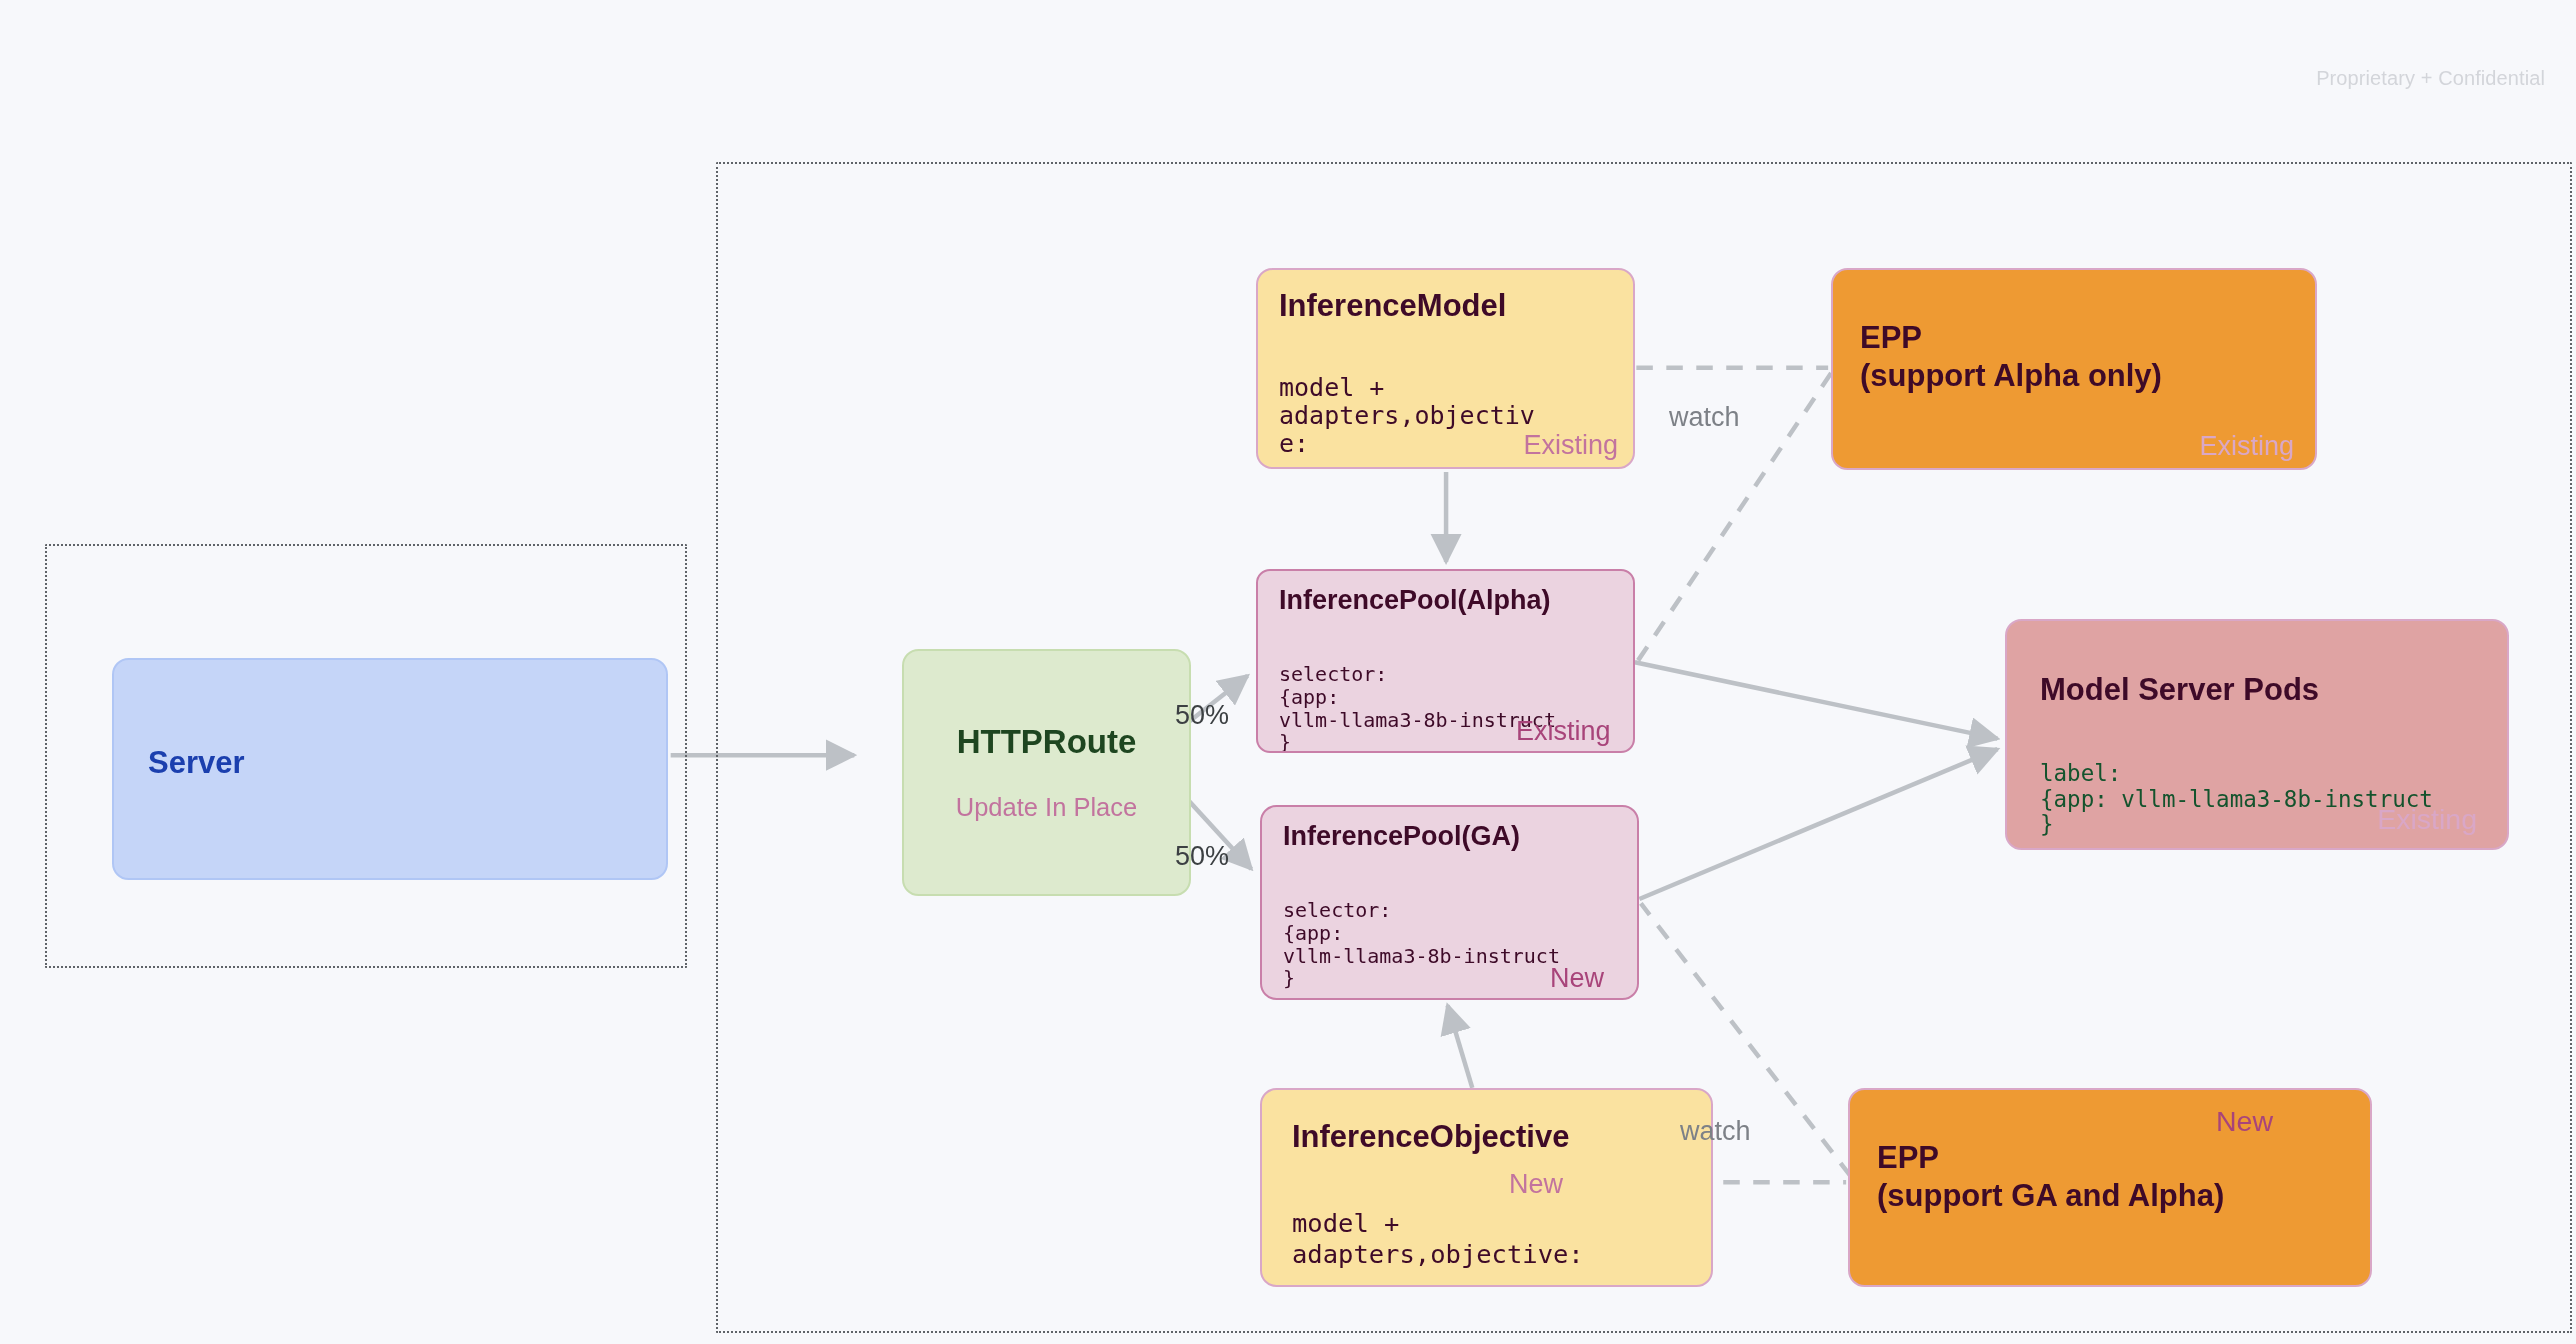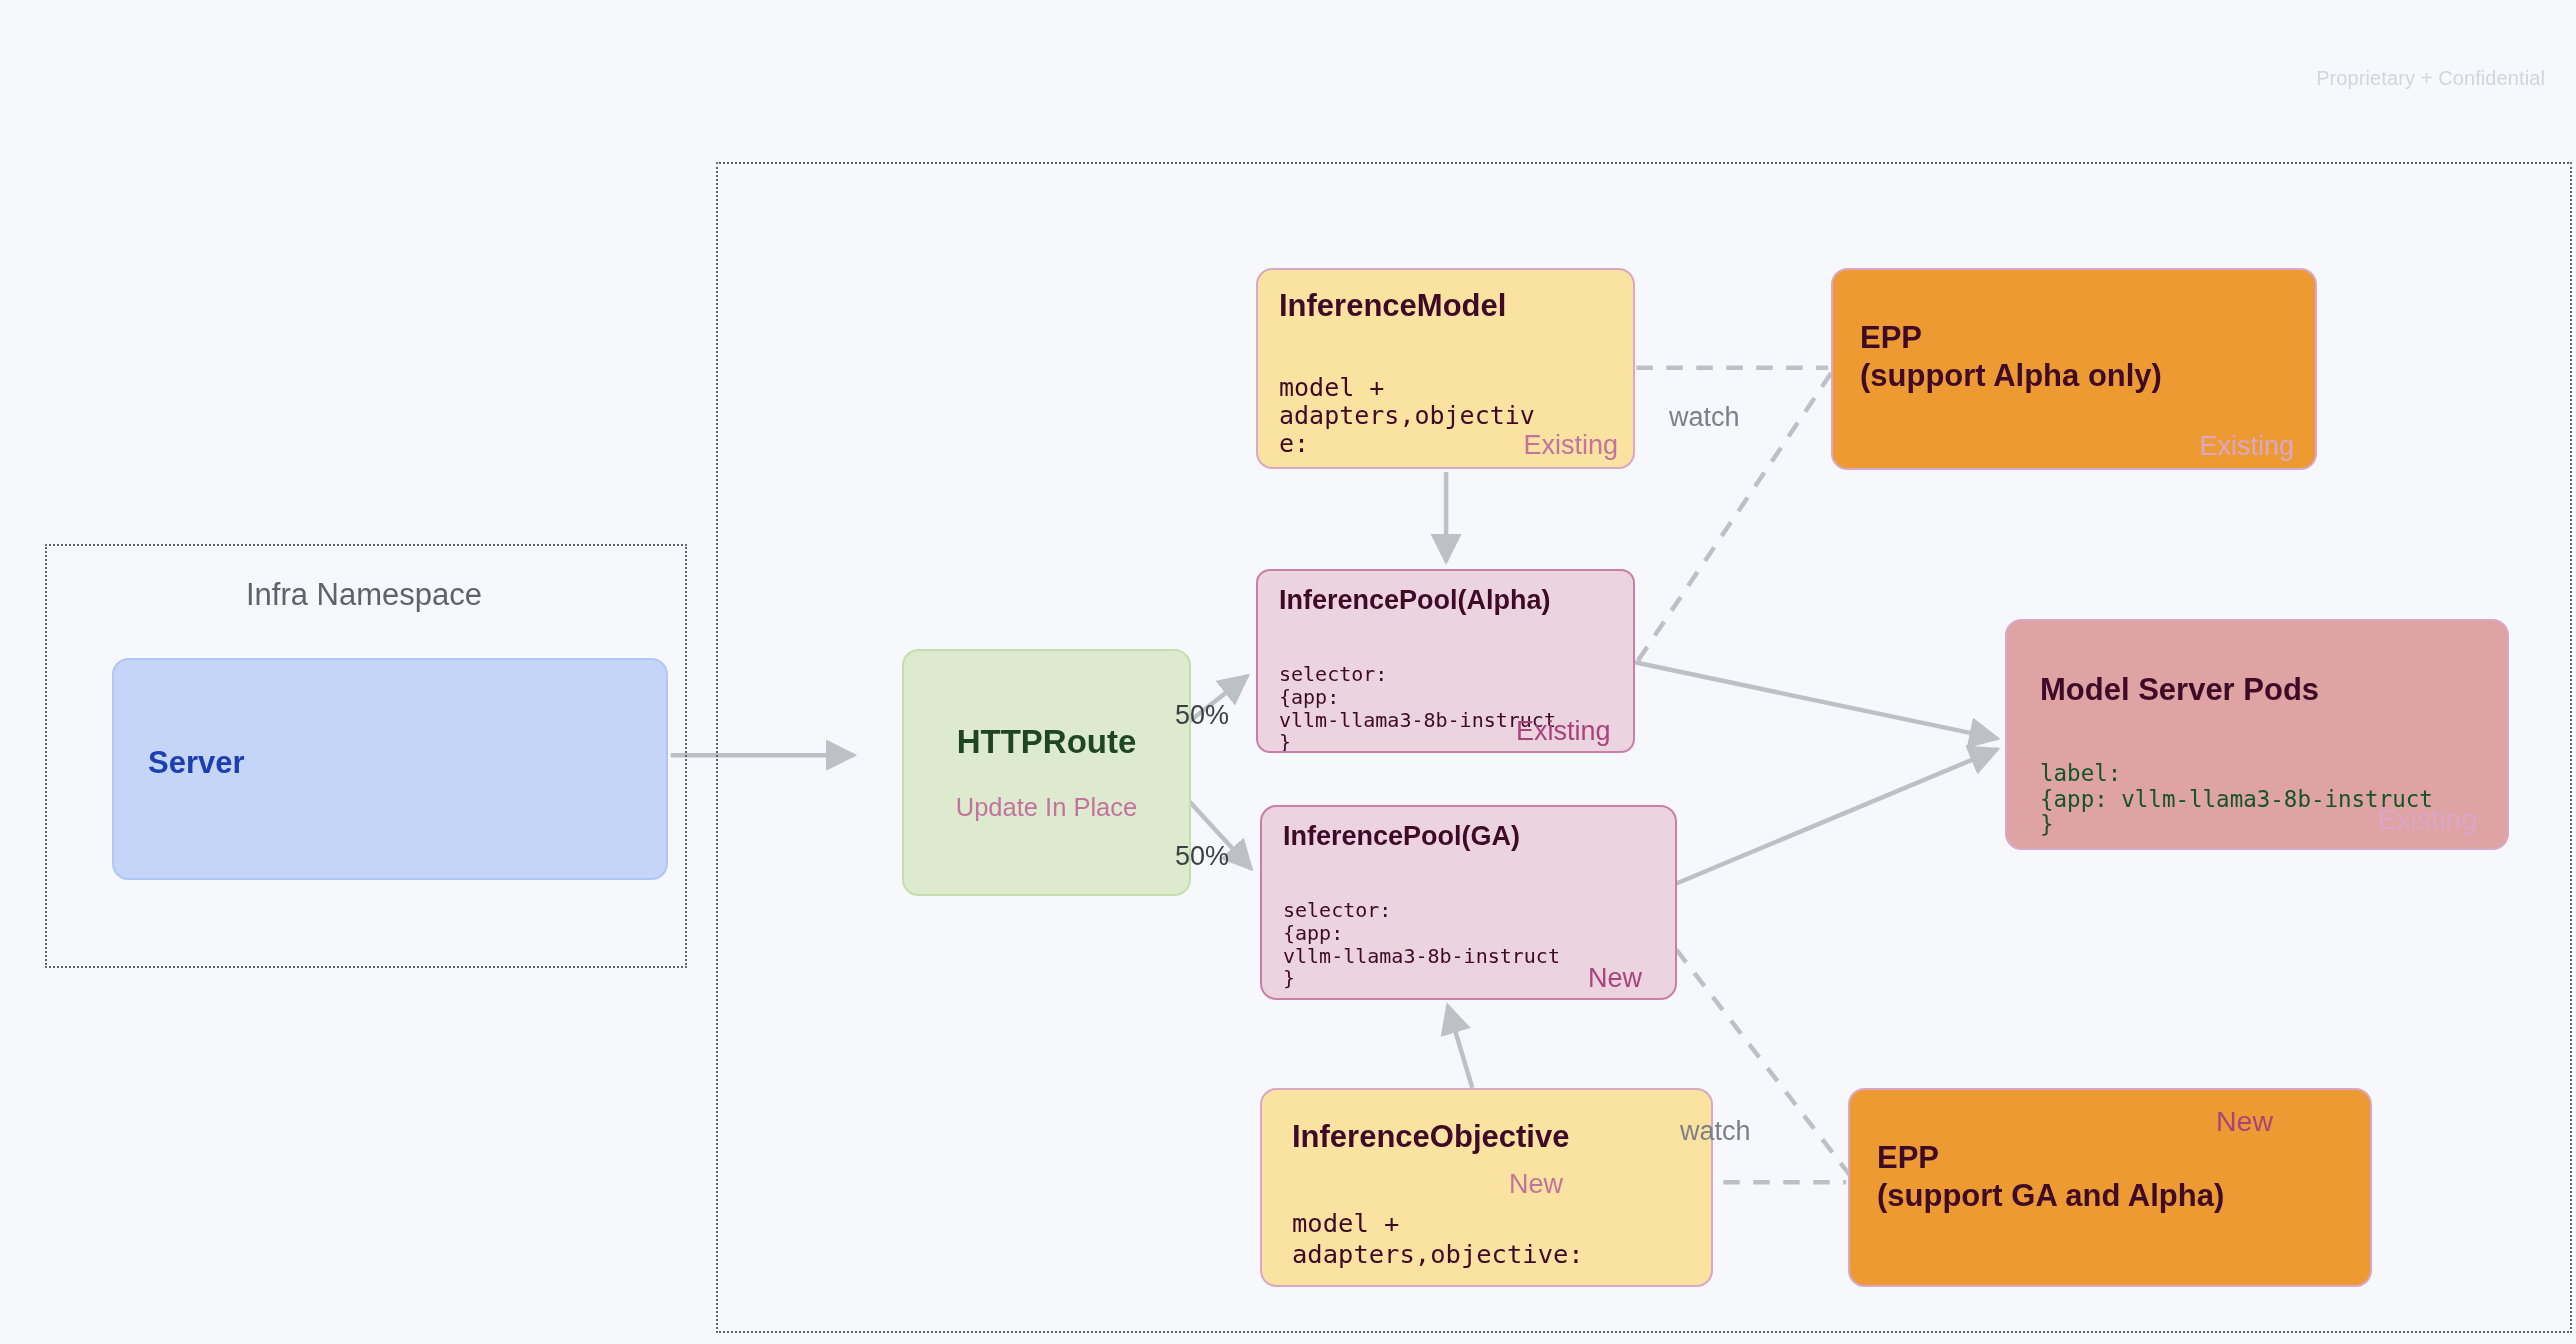--- a/index.html
+++ b/index.html
@@ -92,21 +92,21 @@
   #inferencemodel{ left:1256px; top:268px; width:379px; height:201px;padding-left:40px; }
   #inferencemodel .title{ position:absolute;left:21px;top:18px;font-size:31px;color:#3E0A28; }
   #inferencemodel .body{ position:absolute;left:21px;top:64px;width:341px;font-size:25px;line-height:1.12;color:#3E0A28; }
   #inferencemodel .tag{ right:15px;bottom:6px;font-size:27px;color:#C2739E; }
 
   #poolalpha{ left:1256px; top:569px; width:379px; height:184px;border-radius:14px; }
   #poolalpha .title{ position:absolute;left:21px;top:13.5px;font-size:27px;color:#3E0A28; }
   #poolalpha .body{ position:absolute;left:21px;top:52px;width:345px;font-size:20px;line-height:1.14;color:#3E0A28; }
   #poolalpha .tag{ right:22.5px;bottom:4.5px;font-size:27px;color:#A8447A; }
 
-  #poolga{ left:1260px; top:805px; width:417px; height:195px; }
+  #poolga{ left:1260px; top:805px; width:379px; height:195px; }
   #poolga .title{ position:absolute;left:21px;top:13.5px;font-size:27px;color:#3E0A28; }
   #poolga .body{ position:absolute;left:21px;top:52px;width:345px;font-size:20px;line-height:1.14;color:#3E0A28; }
   #poolga .tag{ right:33px;bottom:4.5px;font-size:27px;color:#A8447A; }
 
   #inferenceobjective{ left:1260px; top:1088px; width:453px; height:199px; }
   #inferenceobjective .title{ position:absolute;left:30px;top:28.5px;font-size:31px;color:#3E0A28; }
   #inferenceobjective .body{ position:absolute;left:30px;top:78px;width:405px;font-size:25.5px;line-height:1.2;color:#3E0A28; }
   #inferenceobjective .tag{ left:247px;top:79px;font-size:27px;color:#C2739E; }
 
   #eppalpha{ left:1831px; top:268px; width:486px; height:202px; }
@@ -161,21 +161,20 @@
     <line x1="2184" y1="491" x2="2440" y2="491" stroke="#BDC1C6" stroke-width="6" stroke-dasharray="22 18"></line>
 
     <line x1="2444" y1="498" x2="2186" y2="882" stroke="#BDC1C6" stroke-width="6" stroke-dasharray="22 18"></line>
 
     <line x1="2220" y1="1578" x2="2464" y2="1578" stroke="#BDC1C6" stroke-width="6" stroke-dasharray="22 18"></line>
 
     <line x1="2470" y1="1570" x2="2190" y2="1206" stroke="#BDC1C6" stroke-width="6" stroke-dasharray="22 18"></line>
   </svg>
 
   <div class="ns" style="left:45px;top:544px;width:638px;height:420px;"></div>
-  <div class="ns-title" style="left:45px;top:577px;width:638px;">Infra Namespace</div>
 
   <div class="node" id="gateway">
     <div class="title">Server</div>
   </div>
 
   <div class="ns" style="left:716px;top:162px;width:1852px;height:1167px;"></div>
 
   <div class="node" id="httproute">
     <div class="title">HTTPRoute</div>
     <div class="sub">Update In Place</div>

